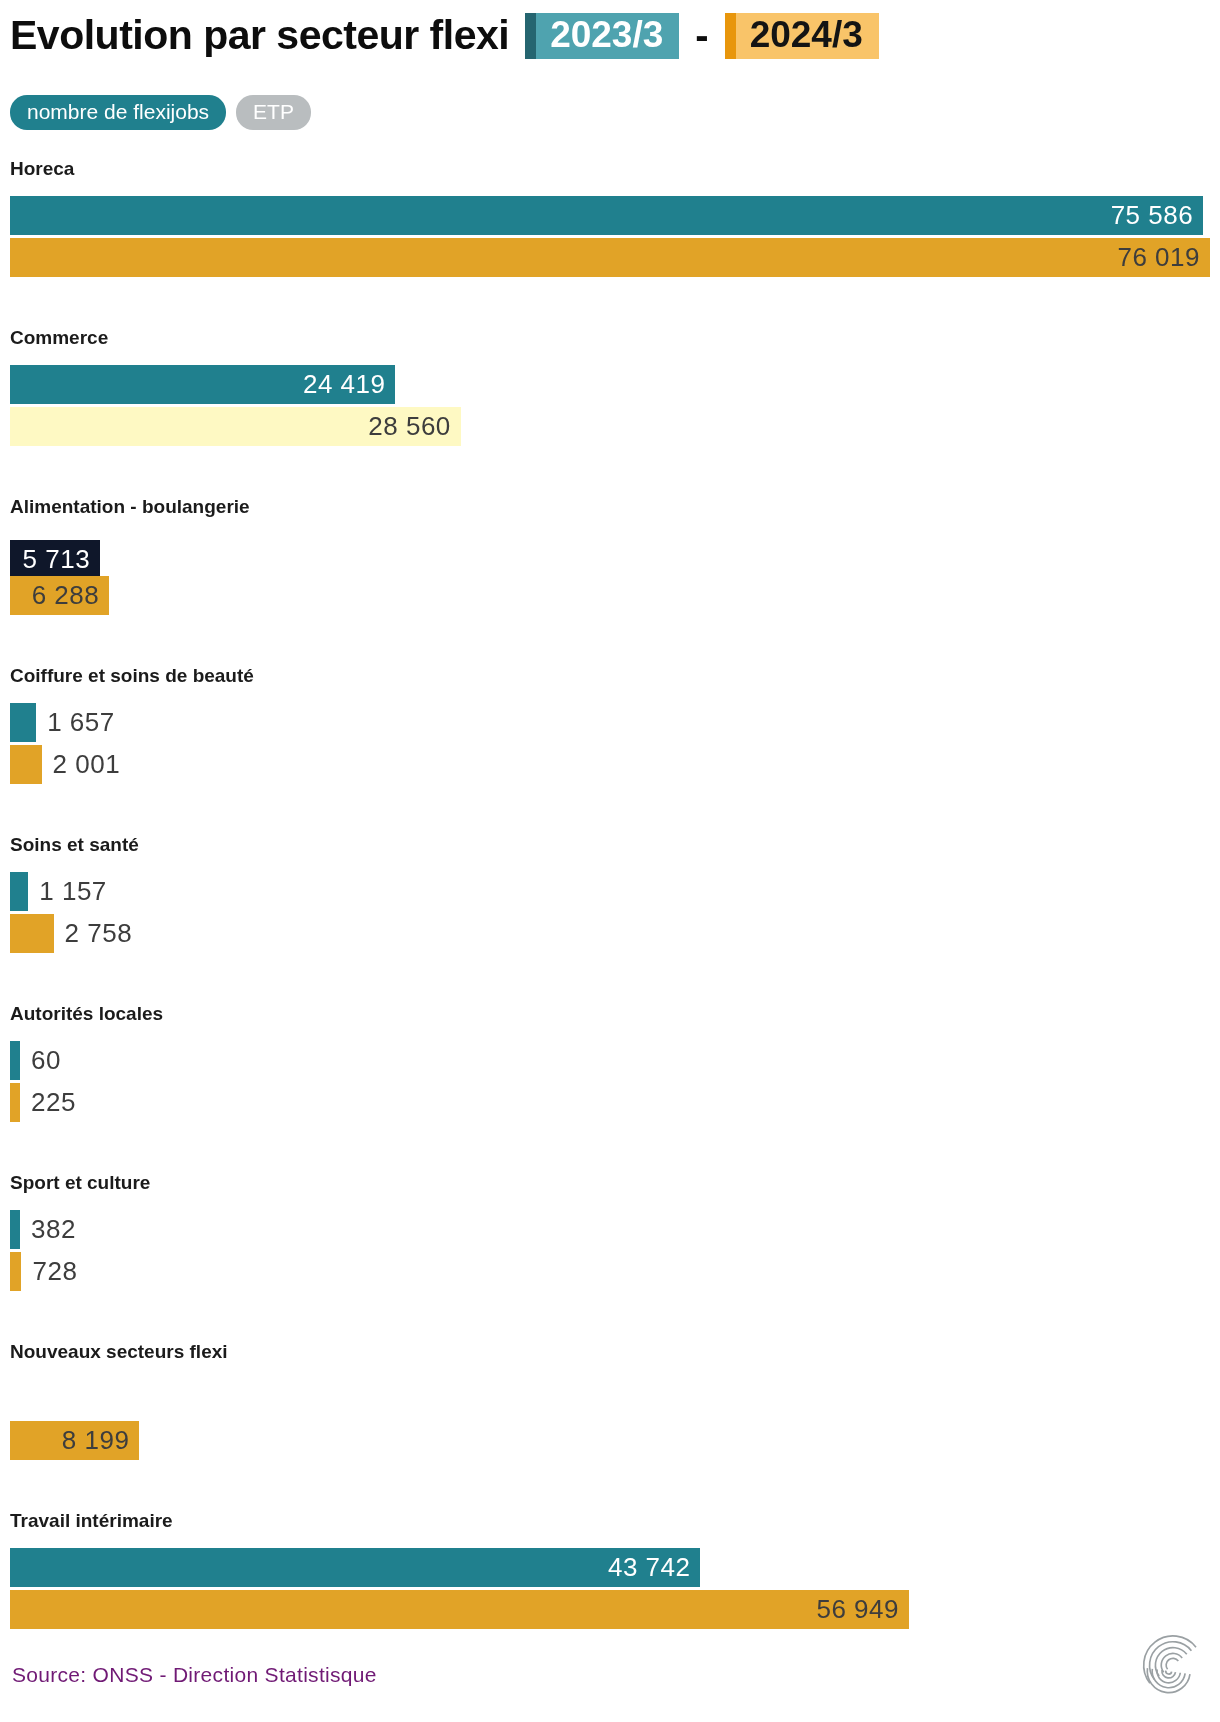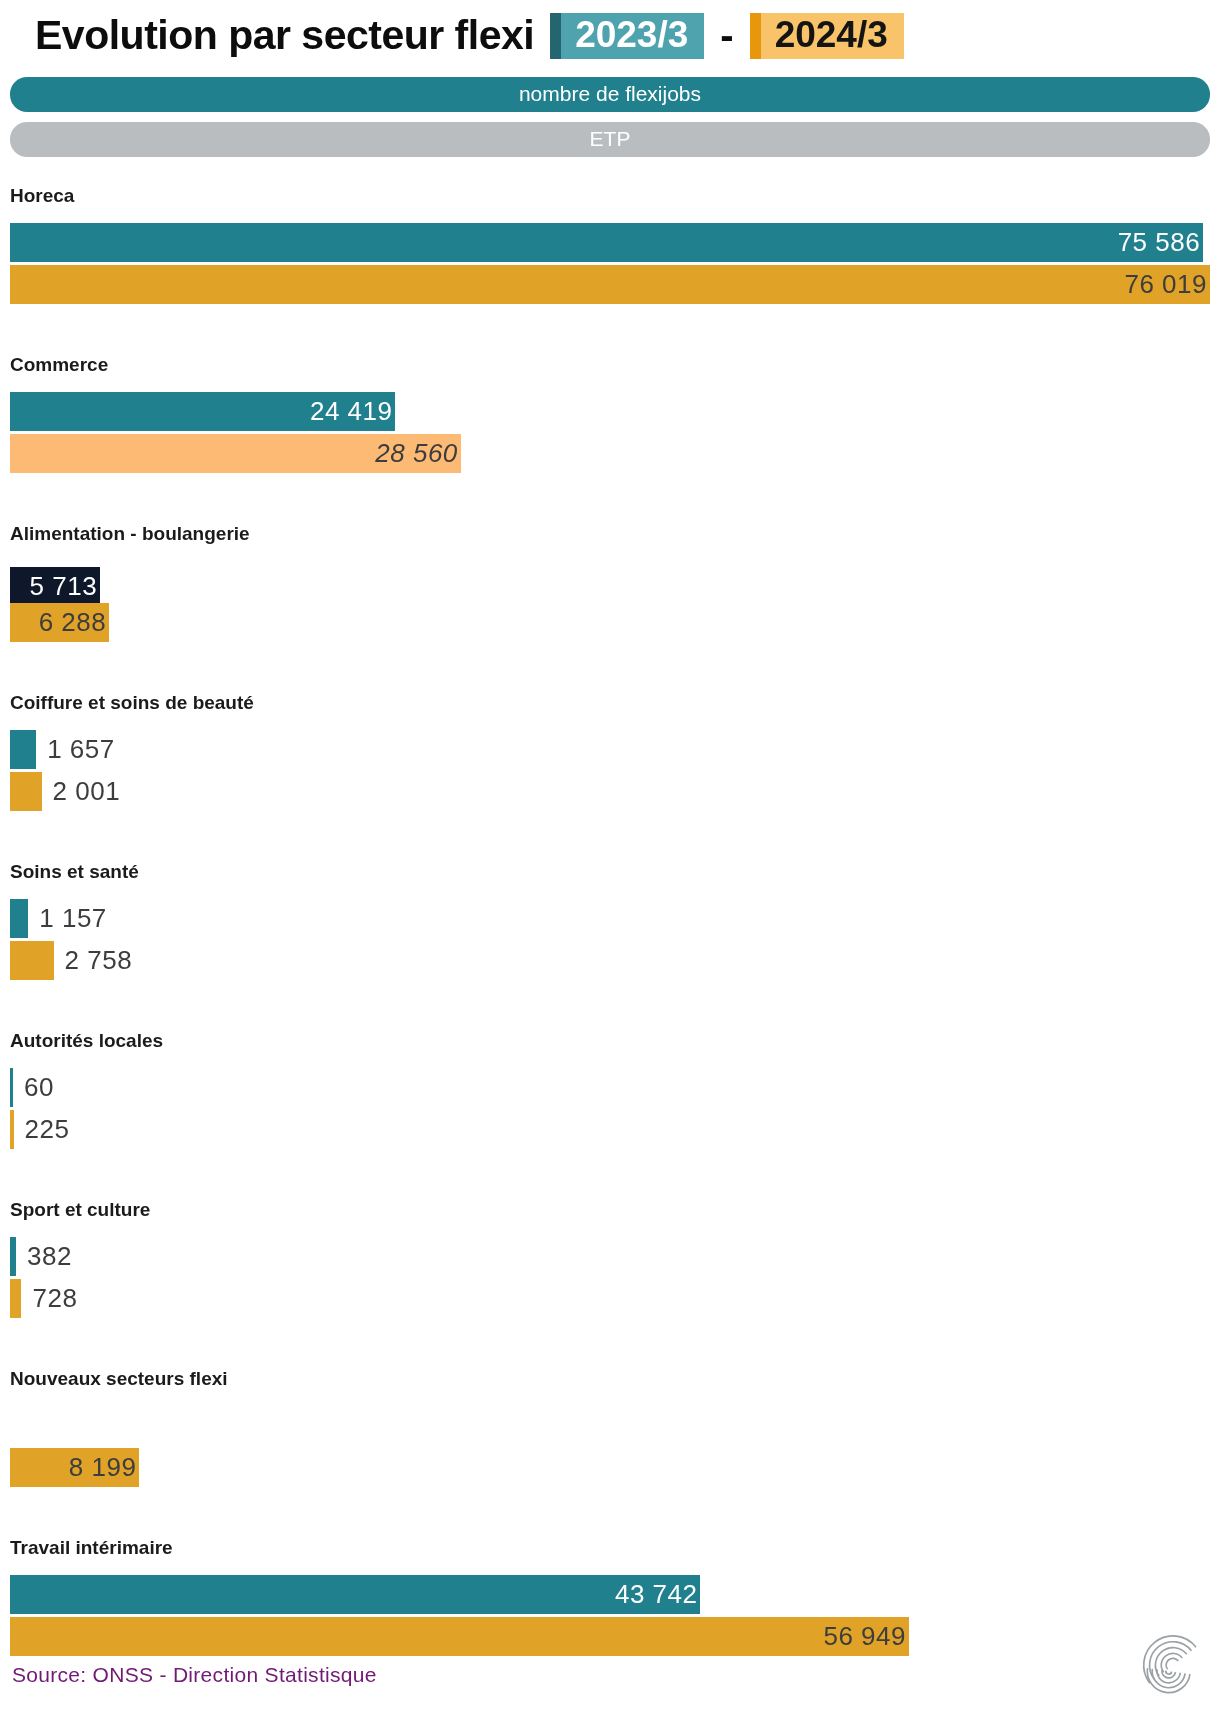--- a/index.html
+++ b/index.html
@@ -6,42 +6,42 @@
   html,body { background:#ffffff; }
   body {
     width:1220px; height:1722px;
     font-family:"Liberation Sans", sans-serif;
     position:relative; overflow:hidden;
     color:#1a1a1a;
   }
   .page { padding:10px 10px 0 10px; }
 
   
-  .title-row { display:flex; align-items:center; gap:16px; margin-top:2px;margin-left:25px; }
+  .title-row { display:flex; align-items:center; gap:16px; margin-top:2px; }
   .title-text { font-size:41px; font-weight:800; letter-spacing:-0.5px; color:#0d0d0d; }
   .badge { font-size:37px; font-weight:800; padding:3px 16px 6px 14px; line-height:1.0; }
   .badge-teal  { background:#4fa3af; border-left:11px solid #256570; color:#ffffff; }
   .badge-orange{ background:#f9c469; border-left:11px solid #e8960c; color:#141414; }
   .title-sep { font-size:40px; font-weight:800; color:#0d0d0d; }
 
-  .pills { display:flex; gap:10px; margin-top:18px;flex-direction:column; }
+  .pills { display:flex; gap:10px; margin-top:36px; }
   .pill {
     border:none; border-radius:17px; padding:5px 17px 7px 17px;
     font-family:"Liberation Sans",sans-serif;
     font-size:21px; color:#ffffff; cursor:pointer; line-height:1.1;
   }
 
   
   .chart { margin-top:28px; }
   .section { margin-bottom:50px; }
   .sec-label { font-size:19px; font-weight:700; color:#1b1b1b; height:26px; margin-bottom:12px; }
   .bar-row { display:flex; align-items:center; height:39px; margin-bottom:3px; }
   .bar {
     height:39px; display:flex; align-items:center; justify-content:flex-end;
-    padding-right:3px;
+    padding-right:10px;
   }
   .val { font-size:26px; font-weight:400; letter-spacing:0.5px; white-space:nowrap; }
   .val-light   { color:#ffffff; }
   .val-dark-in { color:#3d3d3d; }
   .val-out     { color:#3d3d3d; margin-left:11px; }
 
   
   .source {
     position:absolute; left:12px; top:1663px;
     font-size:21px; color:#701a75; letter-spacing:0.3px; font-weight:400;
@@ -80,21 +80,21 @@
         </div>
       </div>
       <div class="section">
         <div class="sec-label">Commerce</div>
         <div class="bar-row">
           <div class="bar" style="background: rgb(32, 128, 142); width: 32.1222%;">
             <span class="val val-light">24 419</span>
           </div>
         </div>
         <div class="bar-row">
-          <div class="bar" style="background: #fdba74; width: 37.5696%; font-style: italic;">
+          <div class="bar" style="background: #fef9c3; width: 37.5696%;">
             <span class="val val-dark-in">28 560</span>
           </div>
         </div>
       </div>
       <div class="section">
         <div class="sec-label">Alimentation - boulangerie</div>
         <div class="bar-row">
           <div class="bar" style="background: #0f172a; width: 7.51523%; margin-top: 12px;">
             <span class="val val-light">5 713</span>
           </div>

